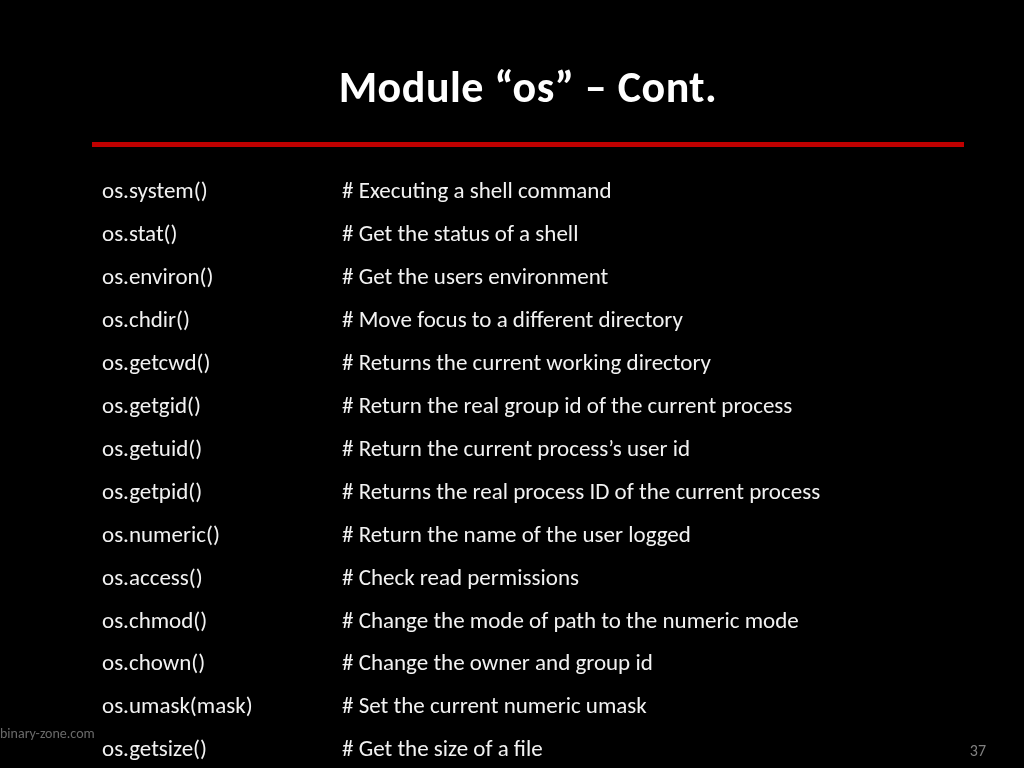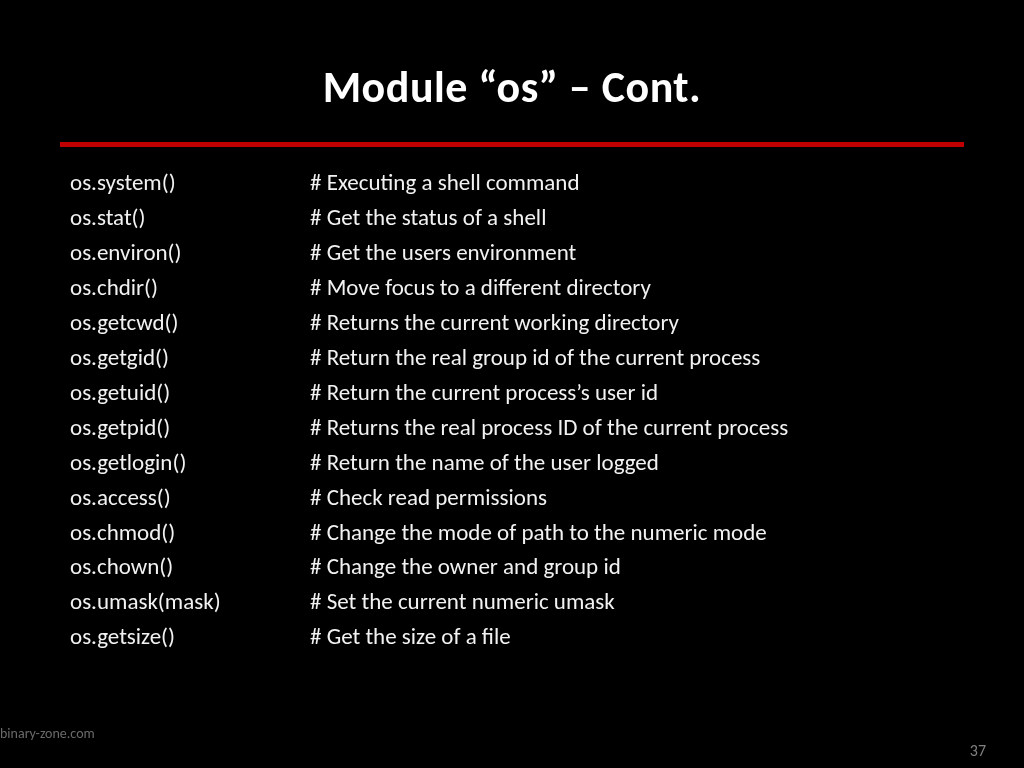--- a/index.html
+++ b/index.html
@@ -7,21 +7,21 @@
   body {
     background: #000000;
     color: #ffffff;
     font-family: Calibri, "Segoe UI", Arial, sans-serif;
     position: relative;
     overflow: hidden;
   }
   .slide {
     width: 1024px;
     height: 768px;
-    padding: 60px 60px 0 60px;
+    padding: 60px 60px 0 92px;
     position: relative;
   }
   .title {
     text-align: center;
     font-size: 44px;
     font-weight: 700;
     color: #ffffff;
     margin-bottom: 28px;
     letter-spacing: 0.5px;
   }
@@ -38,20 +38,21 @@
     display: flex;
     align-items: baseline;
     font-size: 23px;
     line-height: 1.52;
     color: #f2f2f2;
   }
   .fn {
     width: 240px;
     flex: 0 0 240px;
     white-space: nowrap;
+    margin-top: 8px;
   }
   .desc {
     flex: 1 1 auto;
   }
   .footer-center {
     position: absolute;
     left: 0; right: 0;
     bottom: 26px;
     font-size: 14px;
     color: #6a6a6a;
@@ -100,21 +101,21 @@
     </div>
     <div class="row">
       <span class="fn">os.getuid()</span>
       <span class="desc"># Return the current process’s user id</span>
     </div>
     <div class="row">
       <span class="fn">os.getpid()</span>
       <span class="desc"># Returns the real process ID of the current process</span>
     </div>
     <div class="row">
-      <span class="fn">os.getlogin()</span>
+      <span class="fn">os.numeric()</span>
       <span class="desc"># Return the name of the user logged</span>
     </div>
     <div class="row">
       <span class="fn">os.access()</span>
       <span class="desc"># Check read permissions</span>
     </div>
     <div class="row">
       <span class="fn">os.chmod()</span>
       <span class="desc"># Change the mode of path to the numeric mode</span>
     </div>

